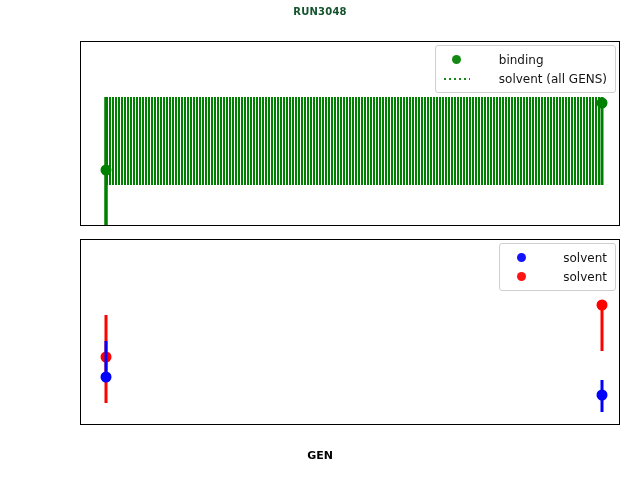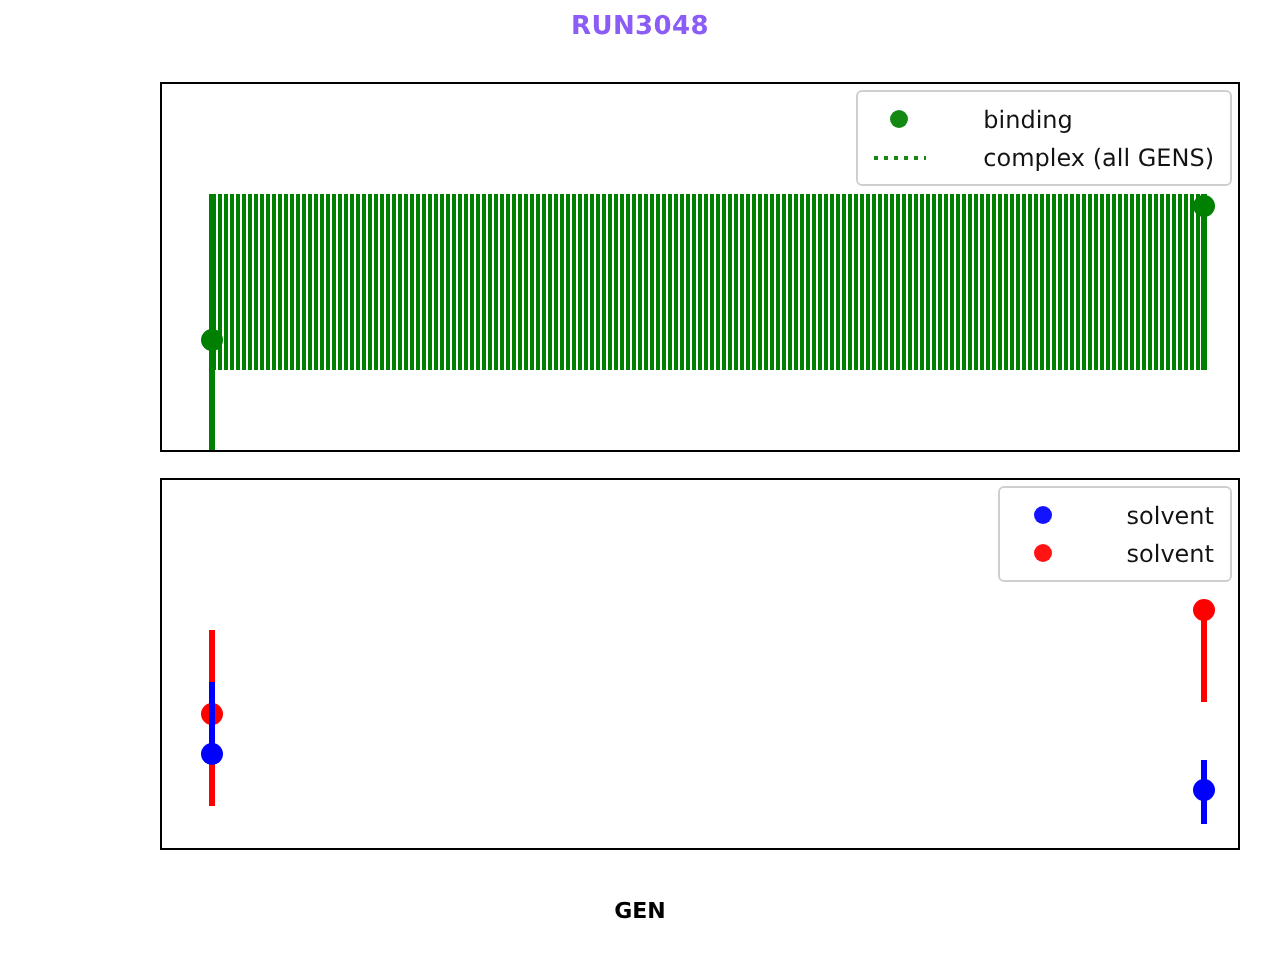--- a/index.html
+++ b/index.html
@@ -7,21 +7,21 @@
     width:640px;height:480px;
     background:#ffffff;
     font-family:"DejaVu Sans", sans-serif;
     overflow:hidden;
   }
   #figure{position:relative;width:640px;height:480px;}
 
   .fig-title{
     position:absolute;left:0;top:6px;width:640px;
     text-align:center;
-    font-size:13px;font-weight:bold;color:#8b5cf6;
+    font-size:10px;font-weight:bold;color:#14532d;
     letter-spacing:0.2px;
   }
 
   
   .axes{
     position:absolute;
     box-sizing:border-box;
     border:1.6px solid #000;
     background:#ffffff;
     overflow:hidden;
@@ -133,21 +133,21 @@
       <div class="legend-row">
         <span class="legend-key">
           <span class="legend-dot" style="background:#008000;"></span>
         </span>
         <span class="legend-label">binding</span>
       </div>
       <div class="legend-row">
         <span class="legend-key" style="color:#008000;">
           <span class="legend-dash"></span>
         </span>
-        <span class="legend-label">complex (all GENS)</span>
+        <span class="legend-label">solvent (all GENS)</span>
       </div>
     </div>
   </div>
 
   <div class="axes" id="axes-bottom">
 
     <div class="ytick" style="top:20.5px;"></div>
 
     <div class="ytick" style="top:66.5px;"></div>
 

